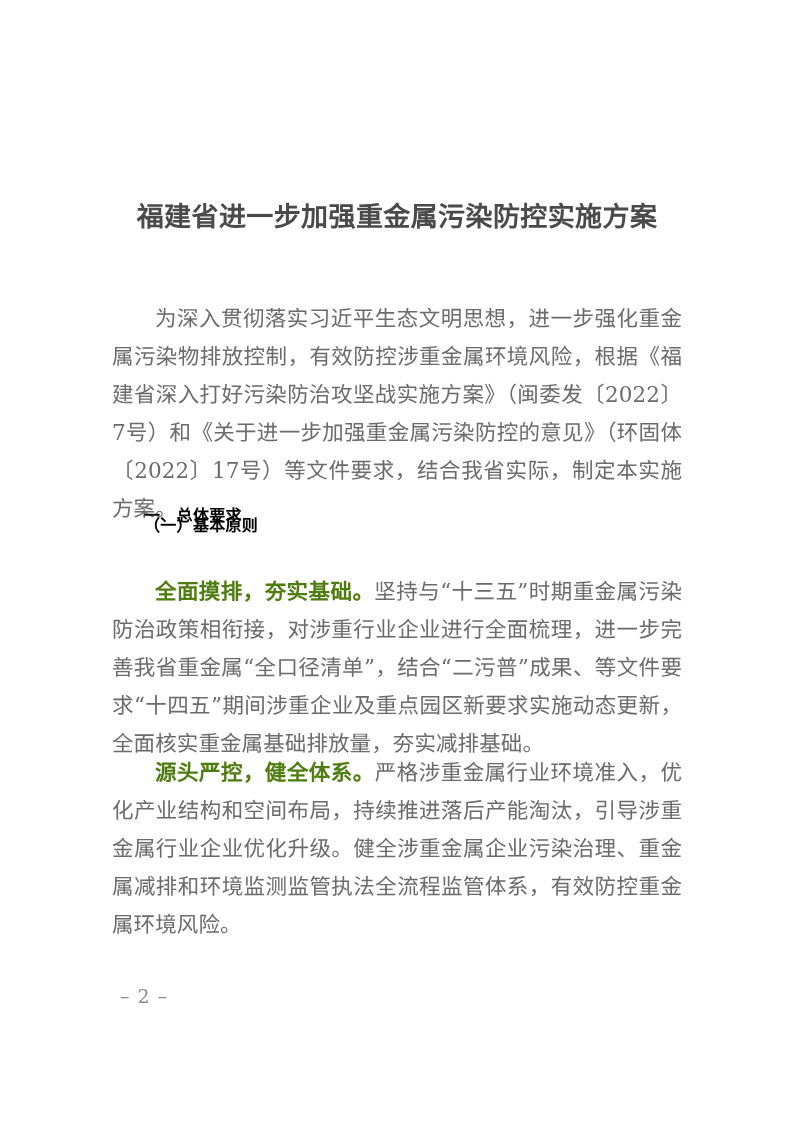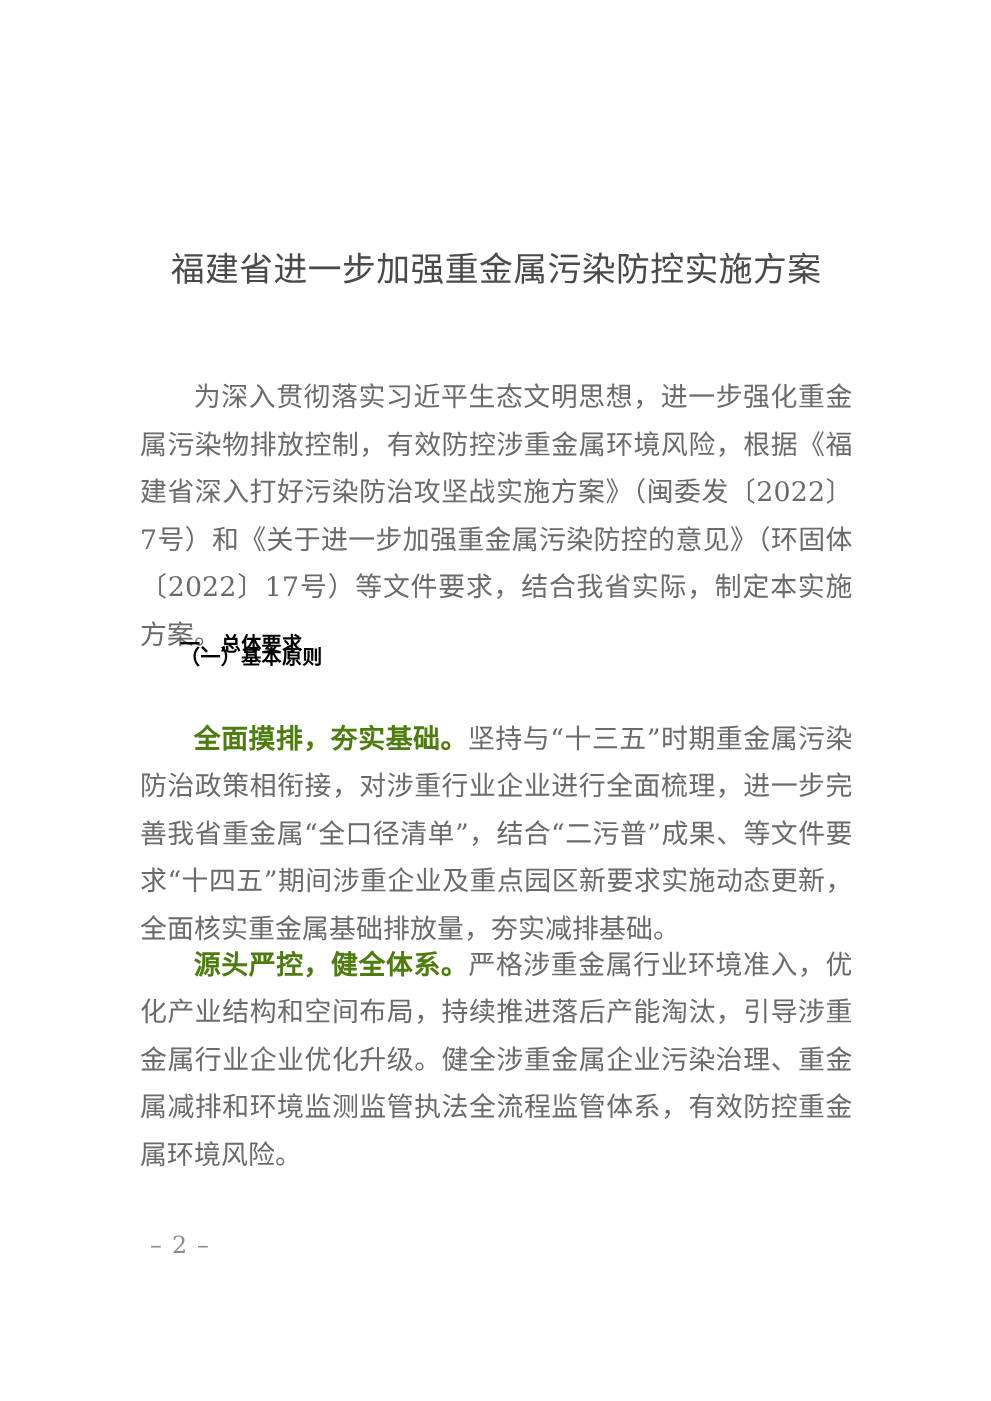--- a/index.html
+++ b/index.html
@@ -27,21 +27,21 @@
     left: 112px;
     top: 0;
     width: 570px;
   }
 
   
   .doc-title {
     margin: 0;
     padding: 0;
     font-size: 27px;
-    font-weight: normal;
+    font-weight: bold;
     line-height: 38px;
     letter-spacing: 0.4px;
     color: #4a4a4a;
     text-align: center;
     white-space: nowrap;
     position: absolute;
     top: 198px;
     left: 0;
     width: 570px;
   }

